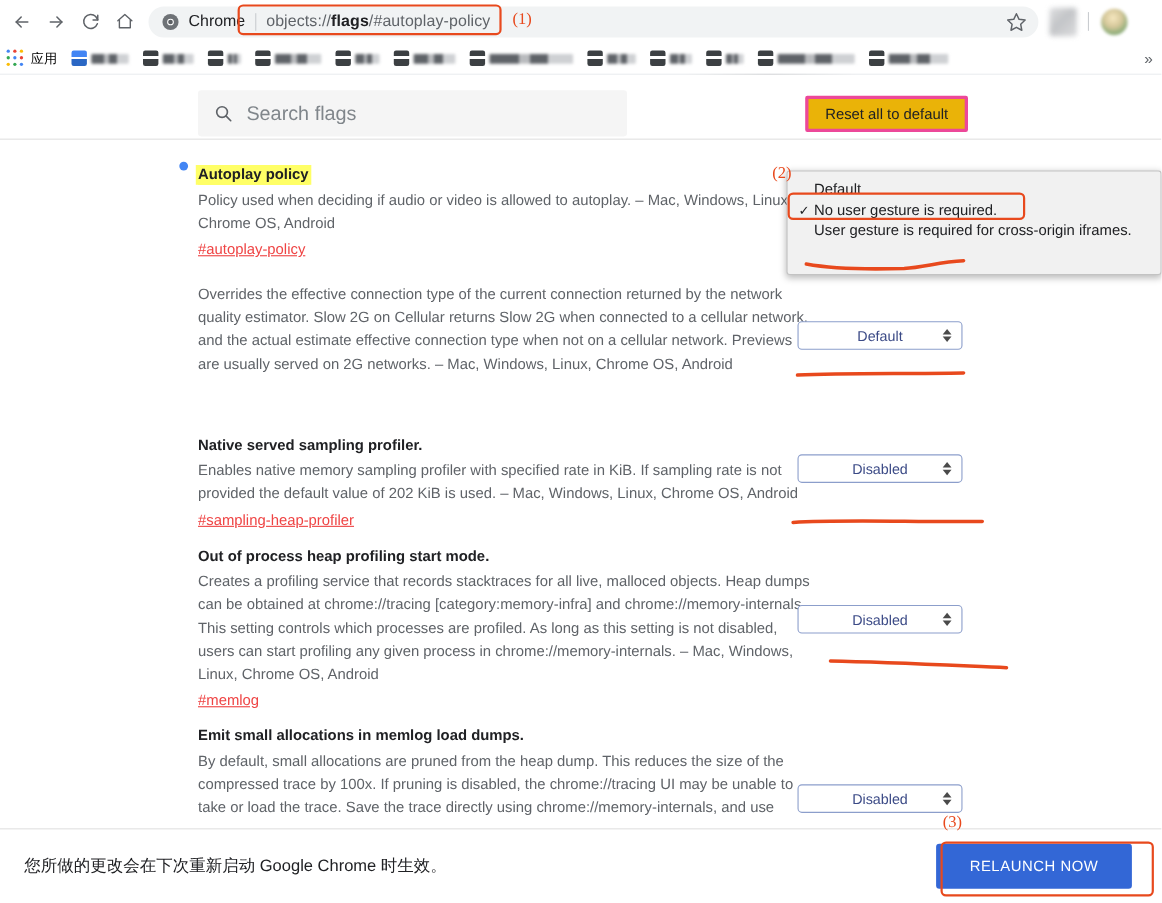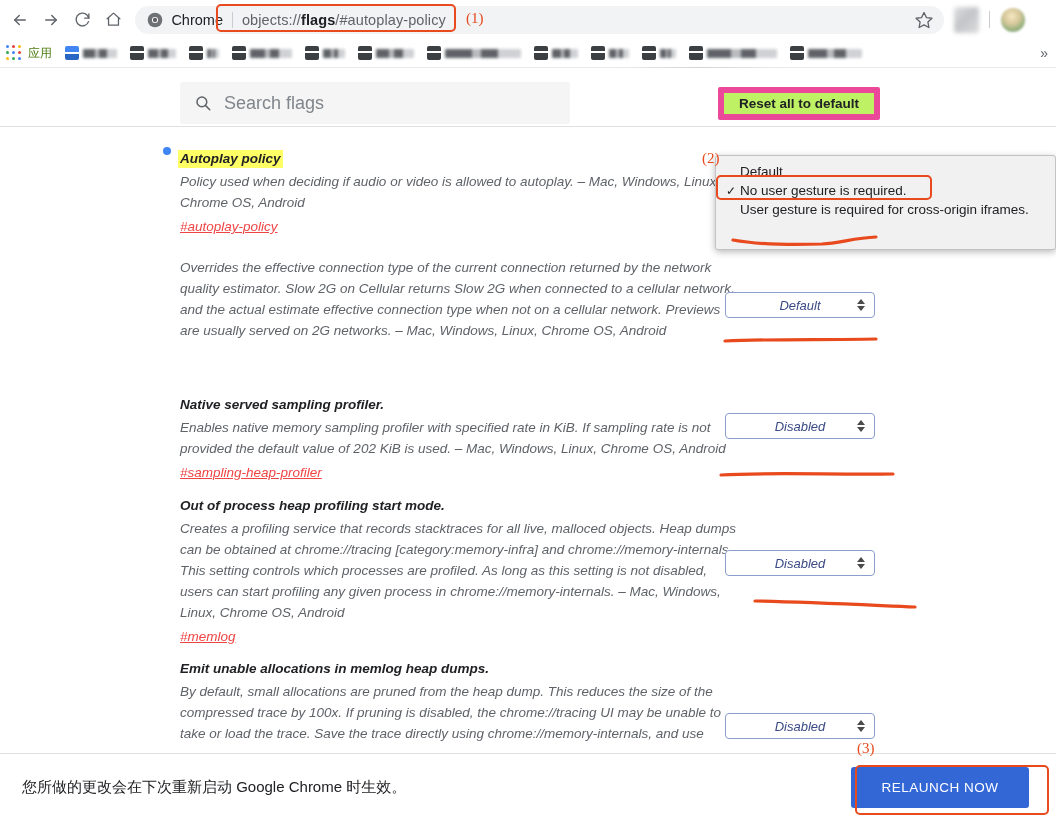--- a/index.html
+++ b/index.html
@@ -73,21 +73,21 @@
   .bm-apps i { display:block; width:3px; height:3px; border-radius:50%; }
   .bm-apps i:nth-child(1){background:#4285f4}
   .bm-apps i:nth-child(2){background:#ea4335}
   .bm-apps i:nth-child(3){background:#fbbc05}
   .bm-apps i:nth-child(4){background:#34a853}
   .bm-apps i:nth-child(5){background:#4285f4}
   .bm-apps i:nth-child(6){background:#ea4335}
   .bm-apps i:nth-child(7){background:#fbbc05}
   .bm-apps i:nth-child(8){background:#34a853}
   .bm-apps i:nth-child(9){background:#4285f4}
-  .bm-apps-label { margin-left: 6px; font-size: 12px; color: #4d7c0f; font-family: Liberation Serif, serif; }
+  .bm-apps-label { margin-left: 6px; font-size: 12px; color: #000000; font-family: Liberation Serif, serif; }
   .bm-item {
     display: flex; align-items: center; margin-left: 13px; height: 22px;
   }
   .bm-fav {
     width: 14px; height: 14px; border-radius: 2px; flex: none;
     background: linear-gradient(180deg,#3c4043 0 38%, #ffffff 38% 52%, #3c4043 52% 100%);
     filter: blur(.7px);
   }
   .bm-fav.blue { background: linear-gradient(180deg,#4285f4 0 40%, #ffffff 40% 55%, #2a67c4 55% 100%); }
   .bm-txt {
@@ -110,32 +110,32 @@
     position: absolute; top: 12px; left: 180px; width: 700px; height: 46px;
     display: flex; align-items: center; justify-content: space-between;
   }
   .search-box {
     width: 390px; height: 42px; background: #f5f5f5; border-radius: 3px;
     display: flex; align-items: center;
   }
   .search-icon { margin-left: 14px; width: 18px; height: 18px; color: #5f6368; }
   .search-ph { margin-left: 12px; font-size: 18px; color: #80868b; }
   .reset-btn {
-    height: 33px; padding: 0 15px; background: #bef264;
-    border: 6px solid #ec4899; border-radius: 2px;
+    height: 33px; padding: 0 15px; background: #eab308;
+    border: 3px solid #ec4899; border-radius: 2px;
     font-size: 13.5px; color: #202124;
-    display: flex; align-items: center; justify-content: center; font-weight: bold;
+    display: flex; align-items: center; justify-content: center;
   }
   .search-divider {
     position: absolute; top: 58px; left: 0; width: 1056px; height: 1px; background:#e0e0e0;
   }
 
   .flag-list { position: absolute; top: 73px; left: 0; width: 1056px; }
   .flag {
-    position: relative; display: flex; padding: 9px 12px 9px 0; font-style: italic;
+    position: relative; display: flex; padding: 9px 12px 9px 0;
   }
   .flag-main { width: 560px; margin-left: 180px; }
   .flag-title-wrap { display: flex; align-items: flex-start; }
   .flag-bullet {
     position: absolute; left: 163px; top: 6px;
     width: 8px; height: 8px; border-radius: 50%; background: #4285f4;
   }
   .flag-title {
     font-size: 13.5px; font-weight: 700; color: #202124; line-height: 18px;
   }
@@ -401,21 +401,21 @@
                 <i class="up"></i>
                 <i class="dn"></i>
               </span>
           </div>
         </div>
       </div>
 
       <div class="flag" style="height:120px">
         <div class="flag-main">
           <div class="flag-title-wrap">
-              <span class="flag-title">Emit unable allocations in memlog heap dumps.</span>
+              <span class="flag-title">Emit small allocations in memlog load dumps.</span>
             </div>
           <div class="flag-desc">By default, small allocations are pruned from the heap dump. This reduces the size of the compressed trace by 100x. If pruning is disabled, the chrome://tracing UI may be unable to take or load the trace. Save the trace directly using chrome://memory-internals, and use</div>
         </div>
         <div class="flag-ctl" style="top:62px">
           <div class="sel">
             <span>Disabled</span>
             <span class="spin">
                 <i class="up"></i>
                 <i class="dn"></i>
               </span>

